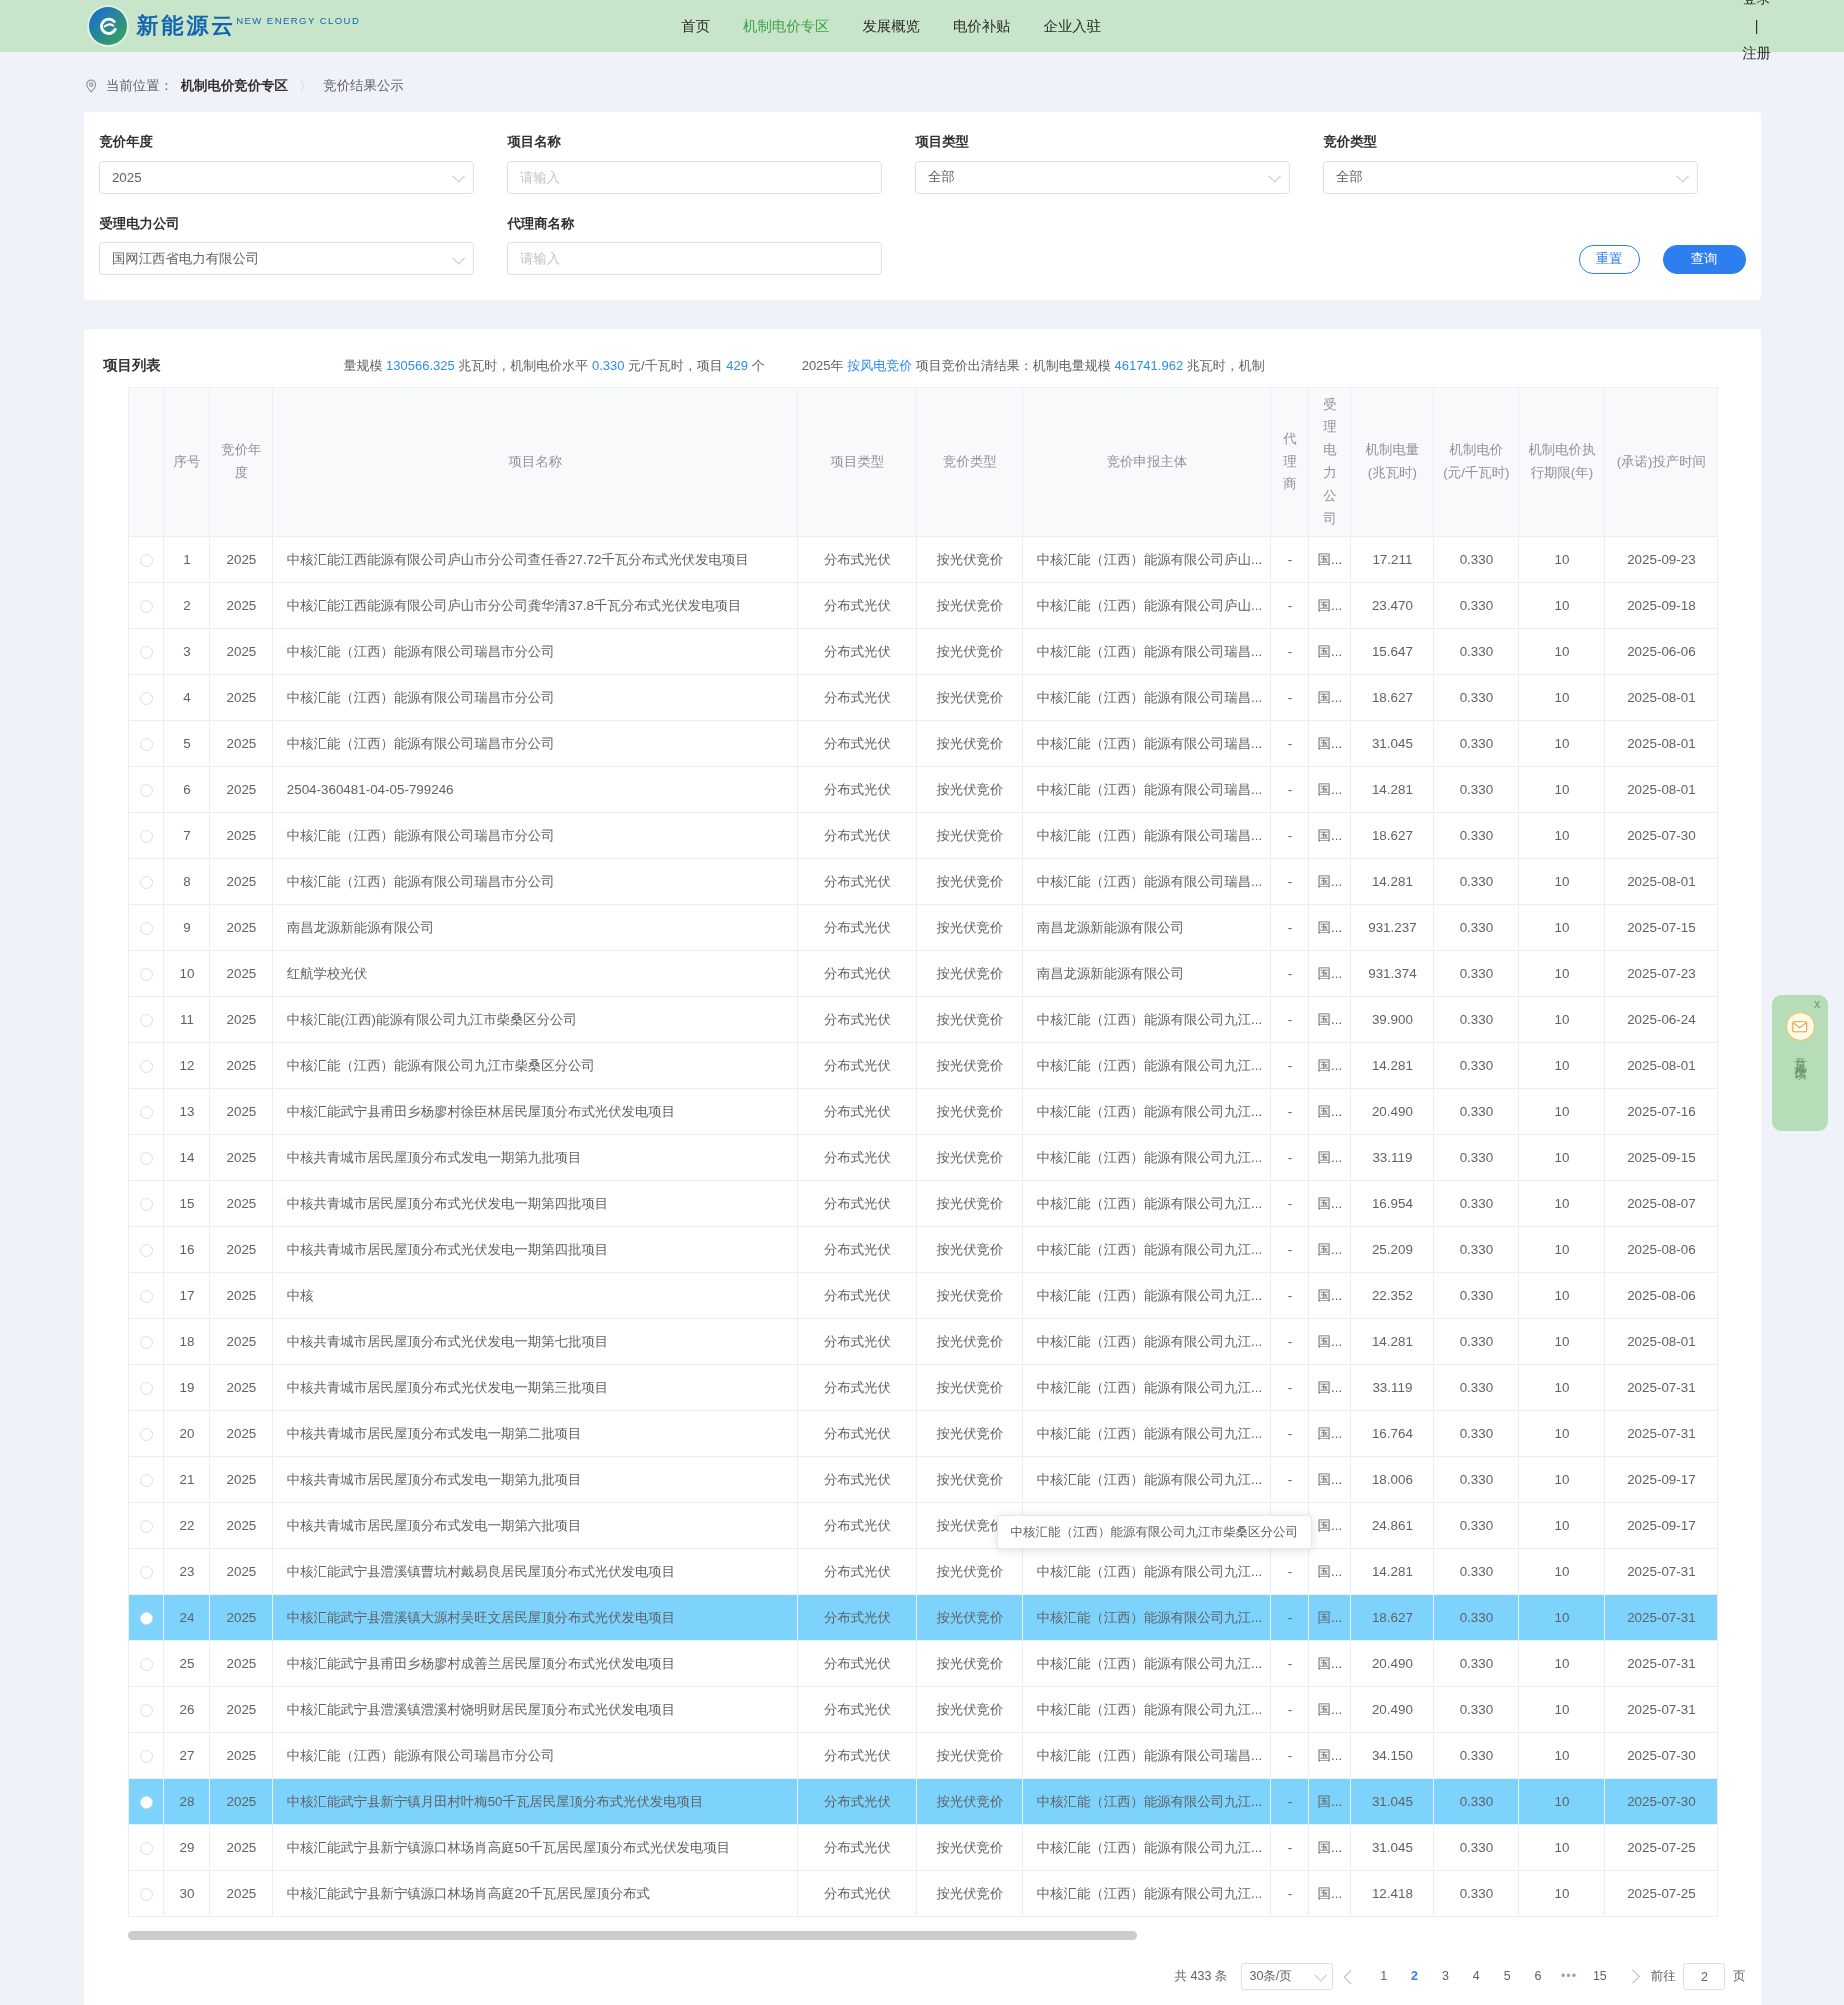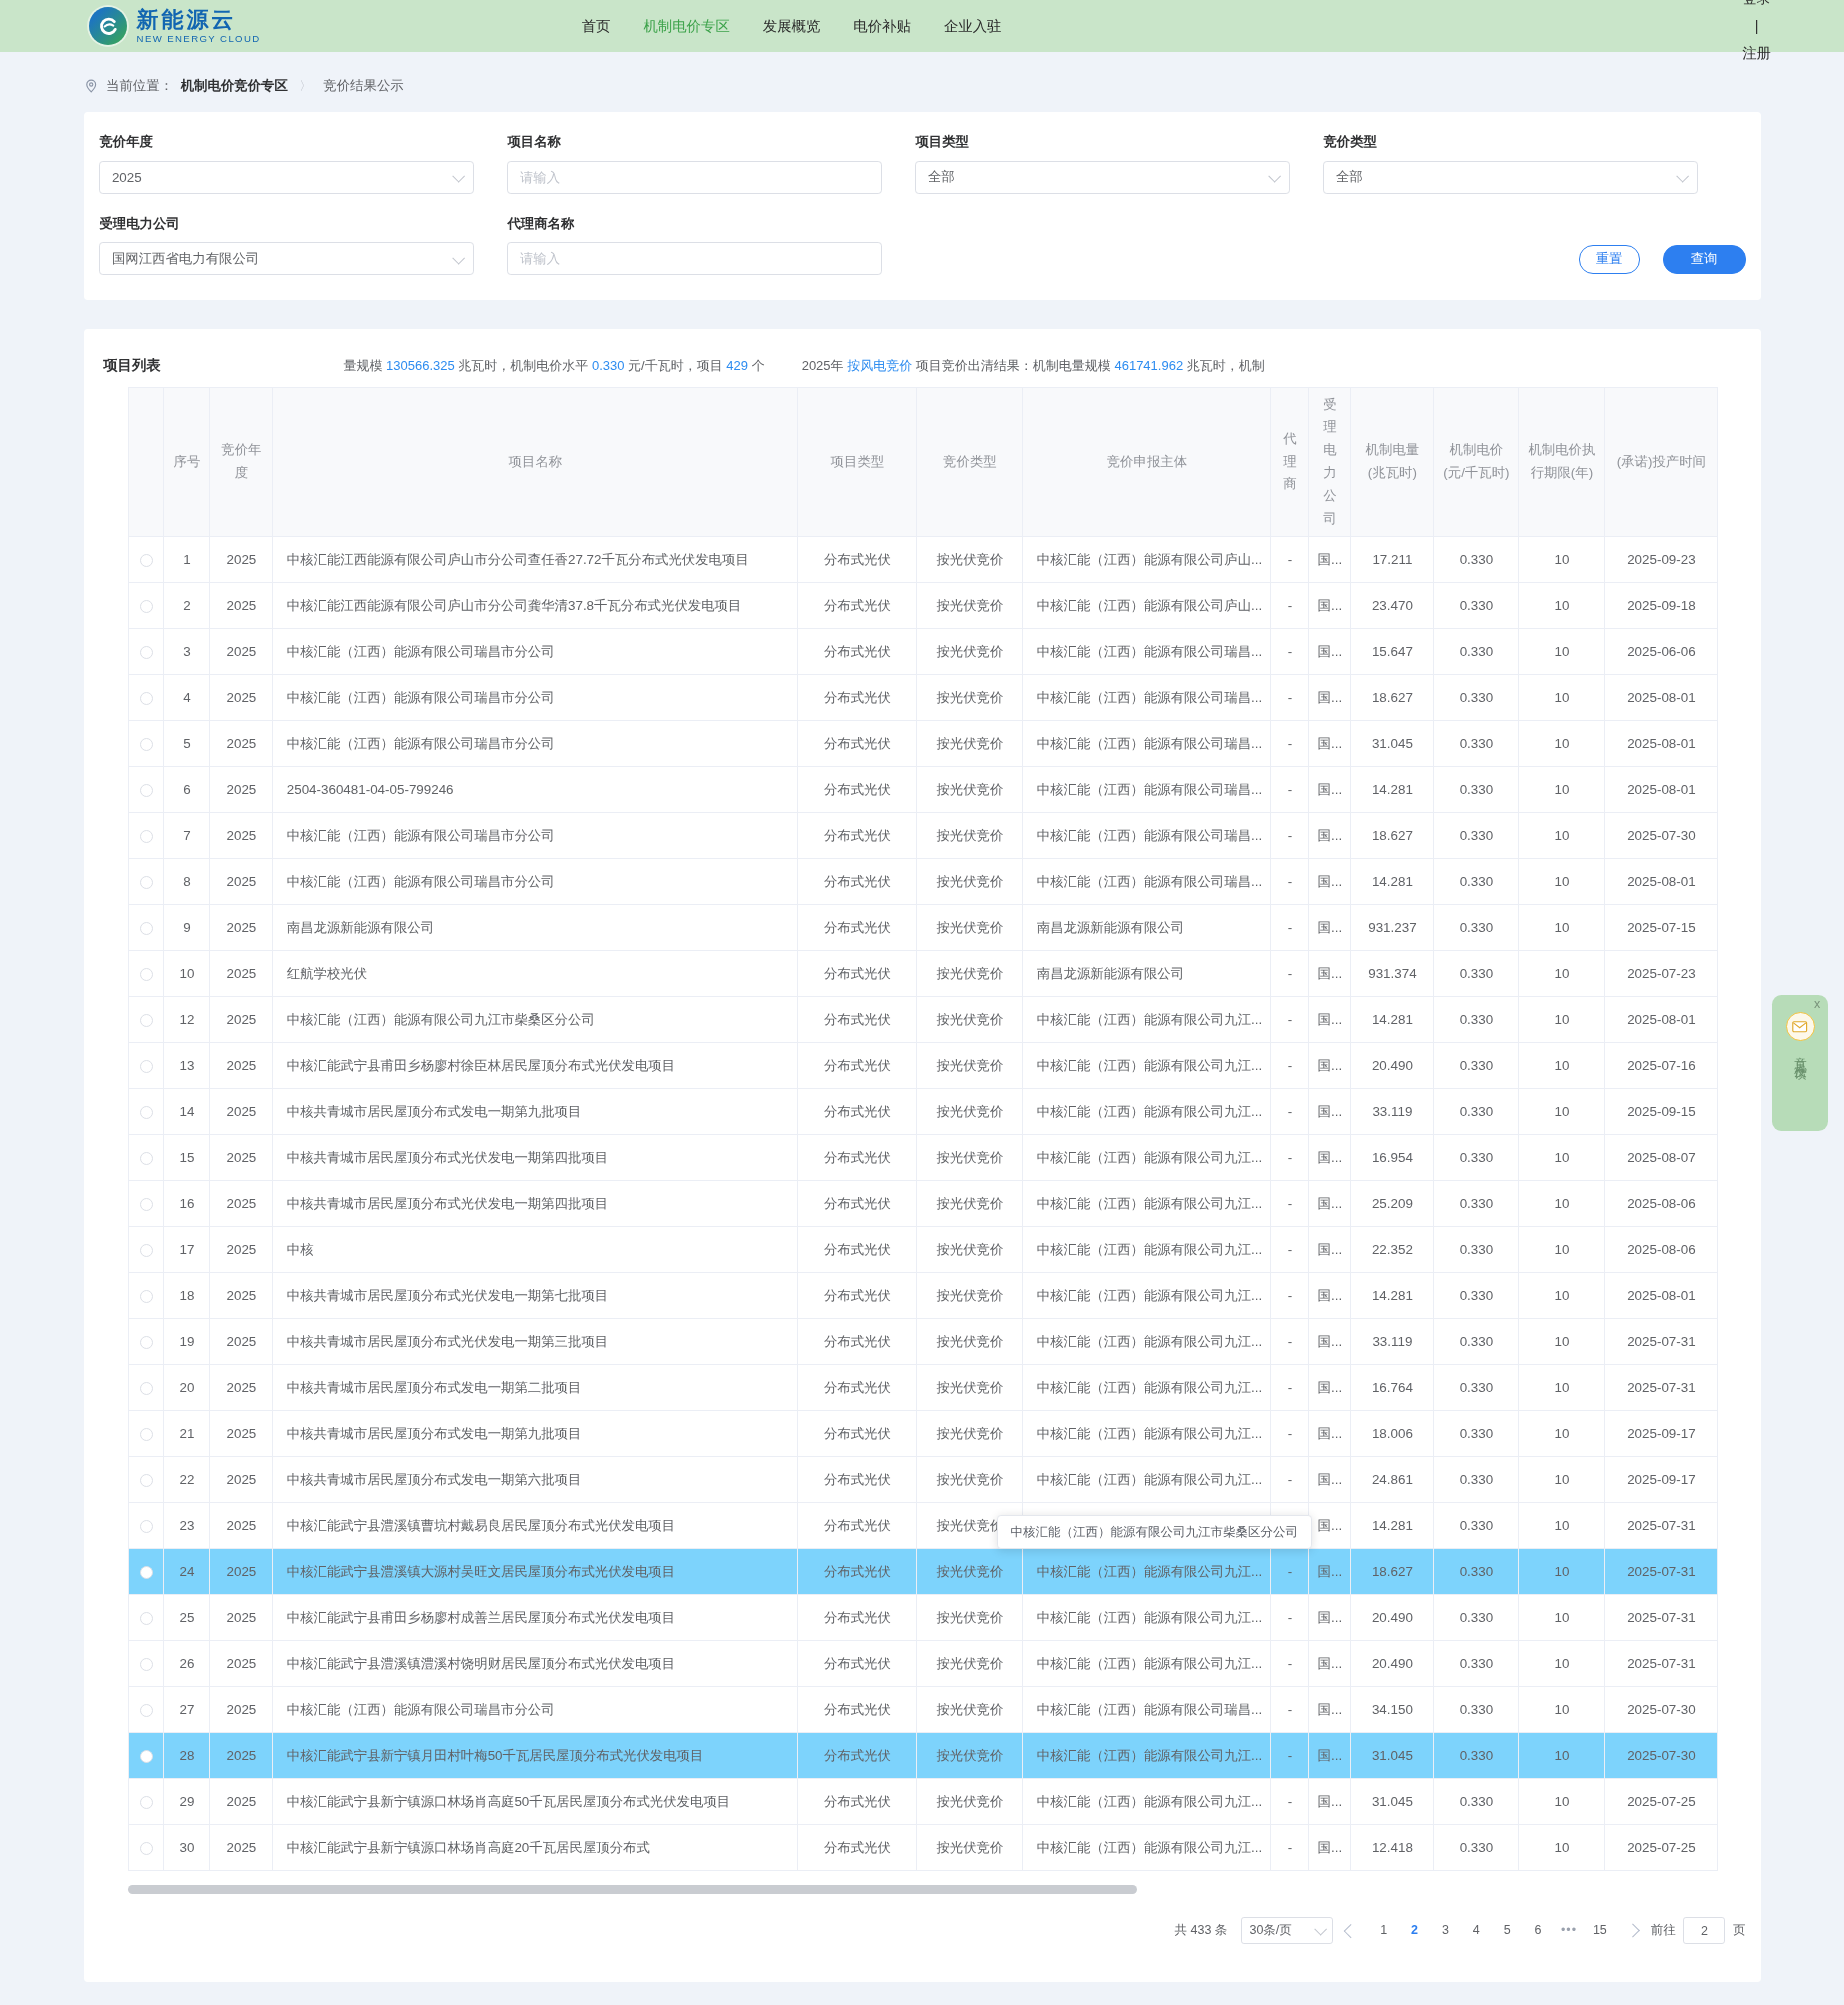--- a/index.html
+++ b/index.html
@@ -7,21 +7,21 @@
   body {
     font-family:"Liberation Sans","DejaVu Sans",sans-serif;
     background:#eff3f9; position:relative; font-size:13.4px; color:#606266;
   }
   
   .top-header { height:52px; background:#c9e5c9; display:flex; align-items:center; padding:0 74px 0 89px; }
   .logo-wrap { display:flex; align-items:center; gap:9.6px; }
   .logo-circle { width:38px; height:38px; border-radius:50%;
     background:linear-gradient(135deg,#1d75c0 20%,#35a065 85%);
     display:flex; align-items:center; justify-content:center; box-shadow:0 0 0 1.9px rgba(255,255,255,.5); }
-  .logo-text { display:flex; flex-direction:column; line-height:1.1; }
+  .logo-text { display:flex; flex-direction:row; line-height:1.1; }
   .logo-title { color:#1266b1; font-size:22px; font-weight:700; letter-spacing:2.9px; }
   .logo-sub { color:#1266b1; font-size:9.6px; letter-spacing:1.4px; margin-top:1.9px; }
   .main-nav { display:flex; gap:33px; margin-left:321px; font-size:14.4px; }
   .nav-item { color:#2b2b2b; text-decoration:none; cursor:pointer; }
   .nav-item.active { color:#3ca24a; font-weight:500; }
   .login-area { margin-left:auto; font-size:14.4px; color:#2b2b2b; display:flex; gap:9.6px; align-items:center;flex-direction:column; }
   .login-area a { color:#2b2b2b; text-decoration:none; cursor:pointer; }
   
   .breadcrumb { margin:0 84px; padding:25px 0 17.3px; display:flex; align-items:center; gap:7.7px; font-size:13.4px; color:#606266; }
   .pin-icon { width:14.4px; height:14.4px; display:inline-flex; }
@@ -376,20 +376,35 @@
           <td class="al">南昌龙源新能源有限公司</td>
           <td>-</td>
           <td>国...</td>
           <td>931.374</td>
           <td>0.330</td>
           <td>10</td>
           <td>2025-07-23</td>
         </tr>
         <tr>
           <td><span class="radio"></span></td>
+          <td>11</td>
+          <td>2025</td>
+          <td class="al">中核汇能(江西)能源有限公司九江市柴桑区分公司</td>
+          <td>分布式光伏</td>
+          <td>按光伏竞价</td>
+          <td class="al">中核汇能（江西）能源有限公司九江...</td>
+          <td>-</td>
+          <td>国...</td>
+          <td>39.900</td>
+          <td>0.330</td>
+          <td>10</td>
+          <td>2025-06-24</td>
+        </tr>
+        <tr>
+          <td><span class="radio"></span></td>
           <td>12</td>
           <td>2025</td>
           <td class="al">中核汇能（江西）能源有限公司九江市柴桑区分公司</td>
           <td>分布式光伏</td>
           <td>按光伏竞价</td>
           <td class="al">中核汇能（江西）能源有限公司九江...</td>
           <td>-</td>
           <td>国...</td>
           <td>14.281</td>
           <td>0.330</td>

